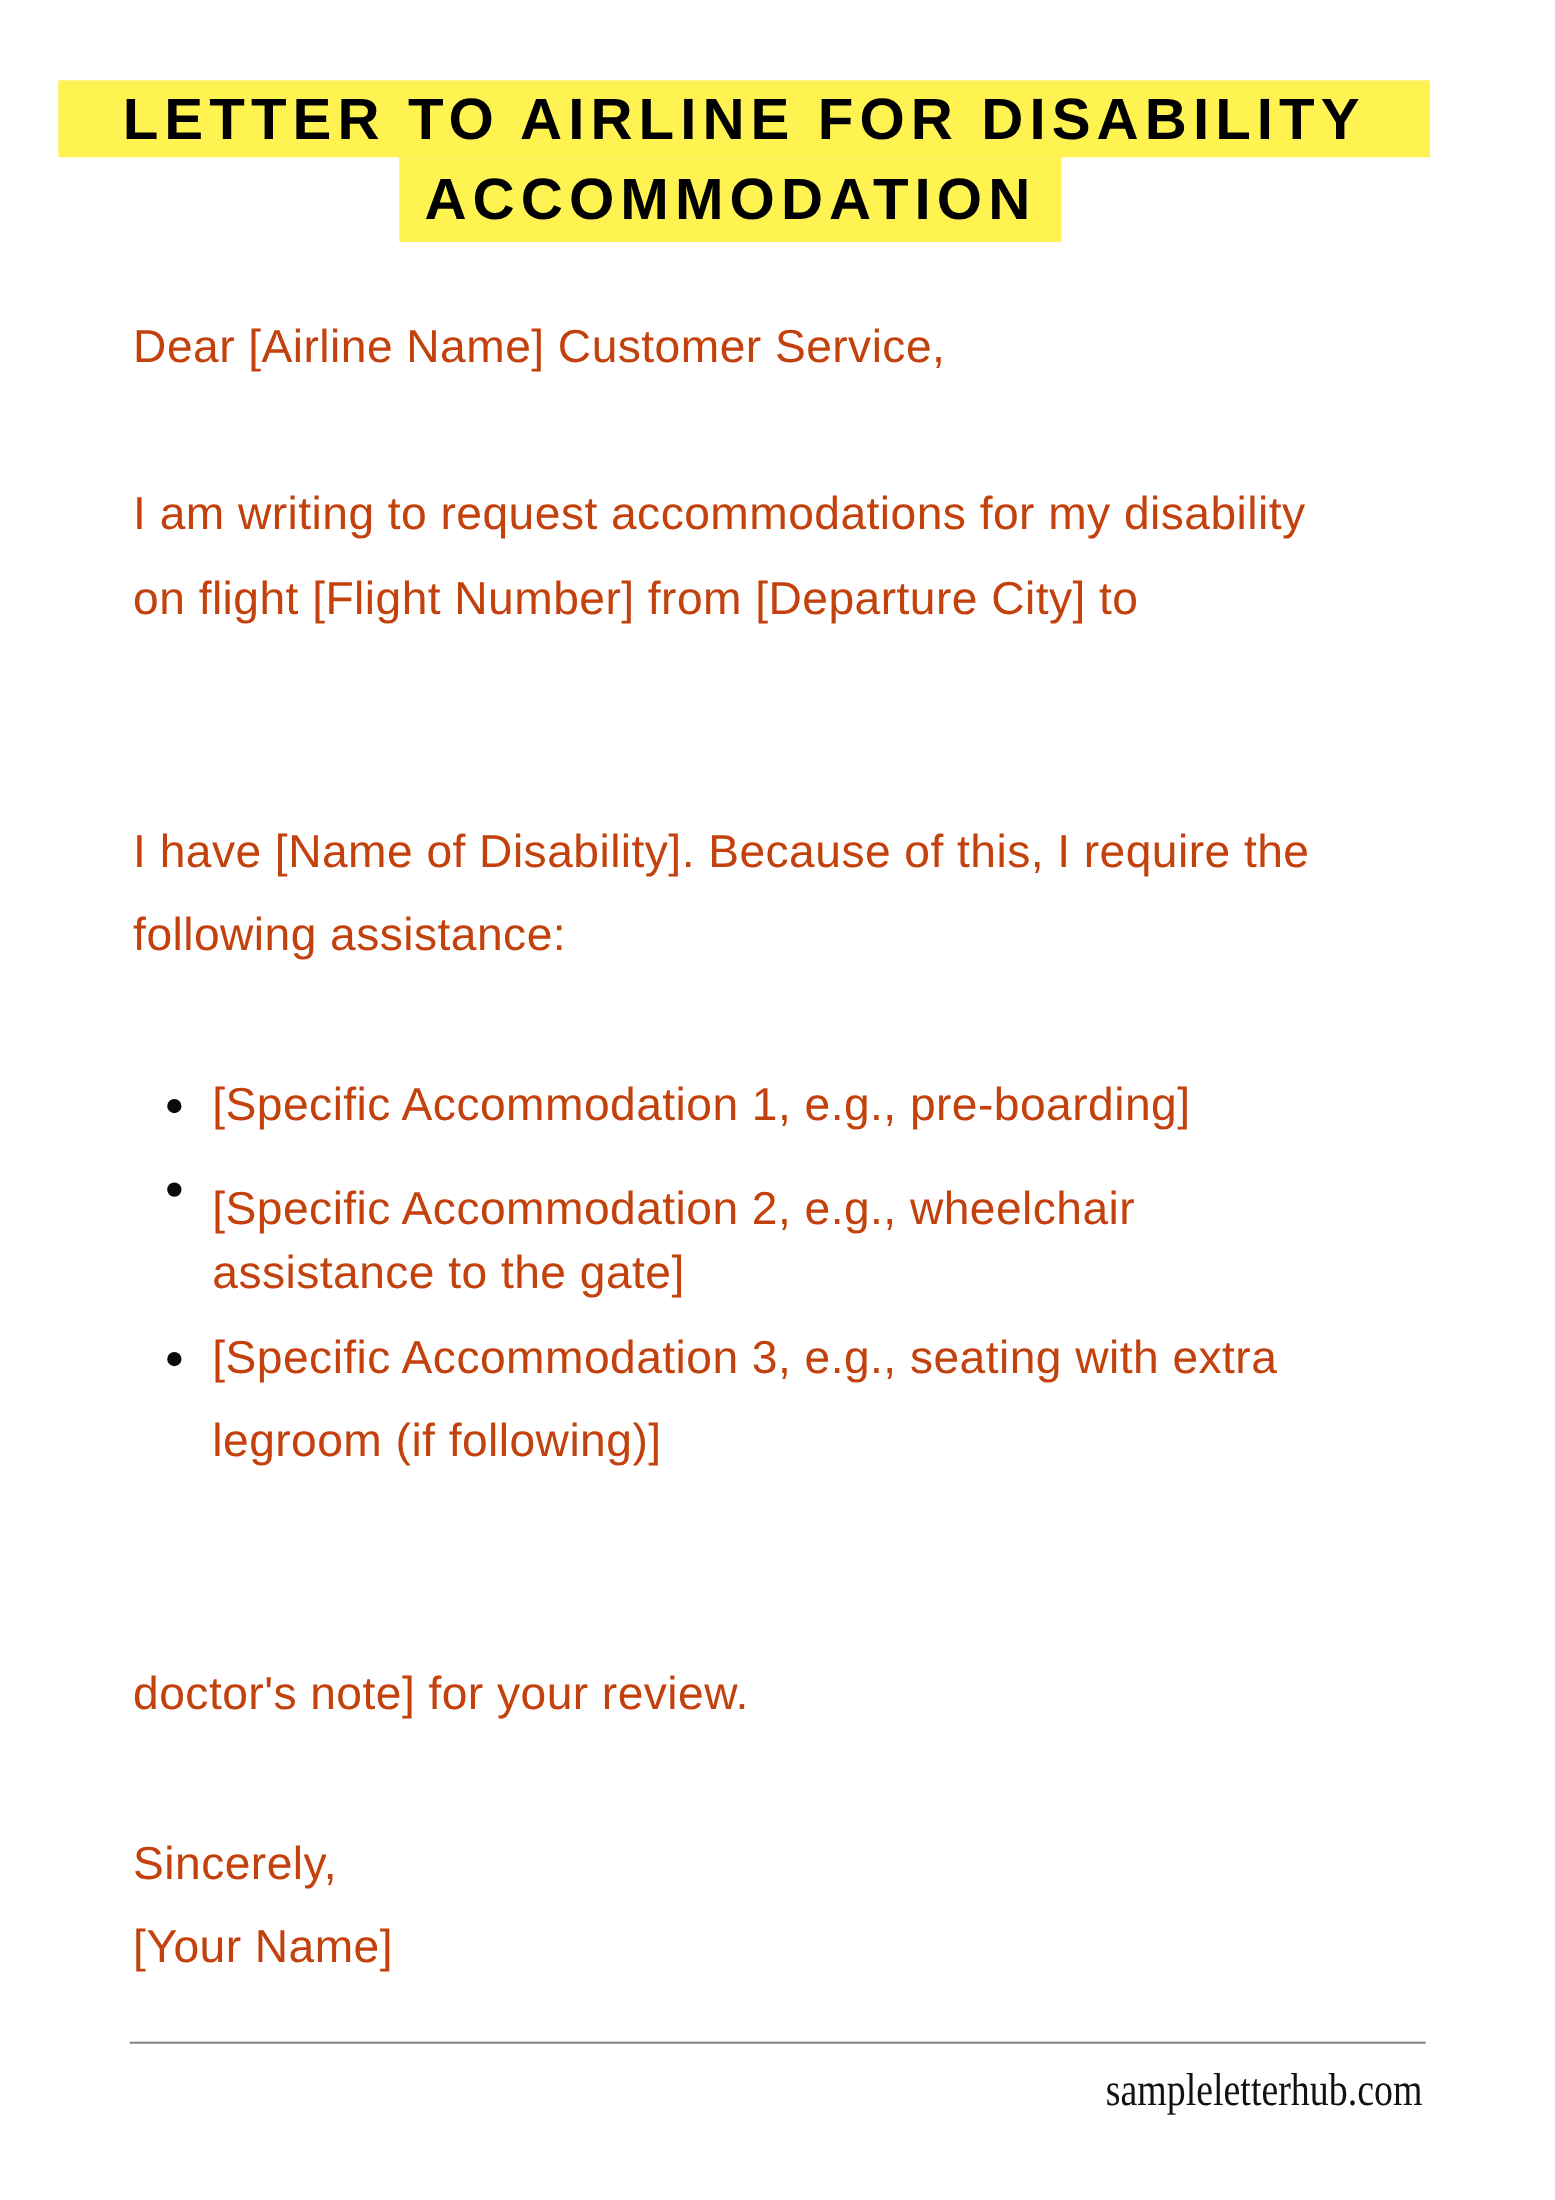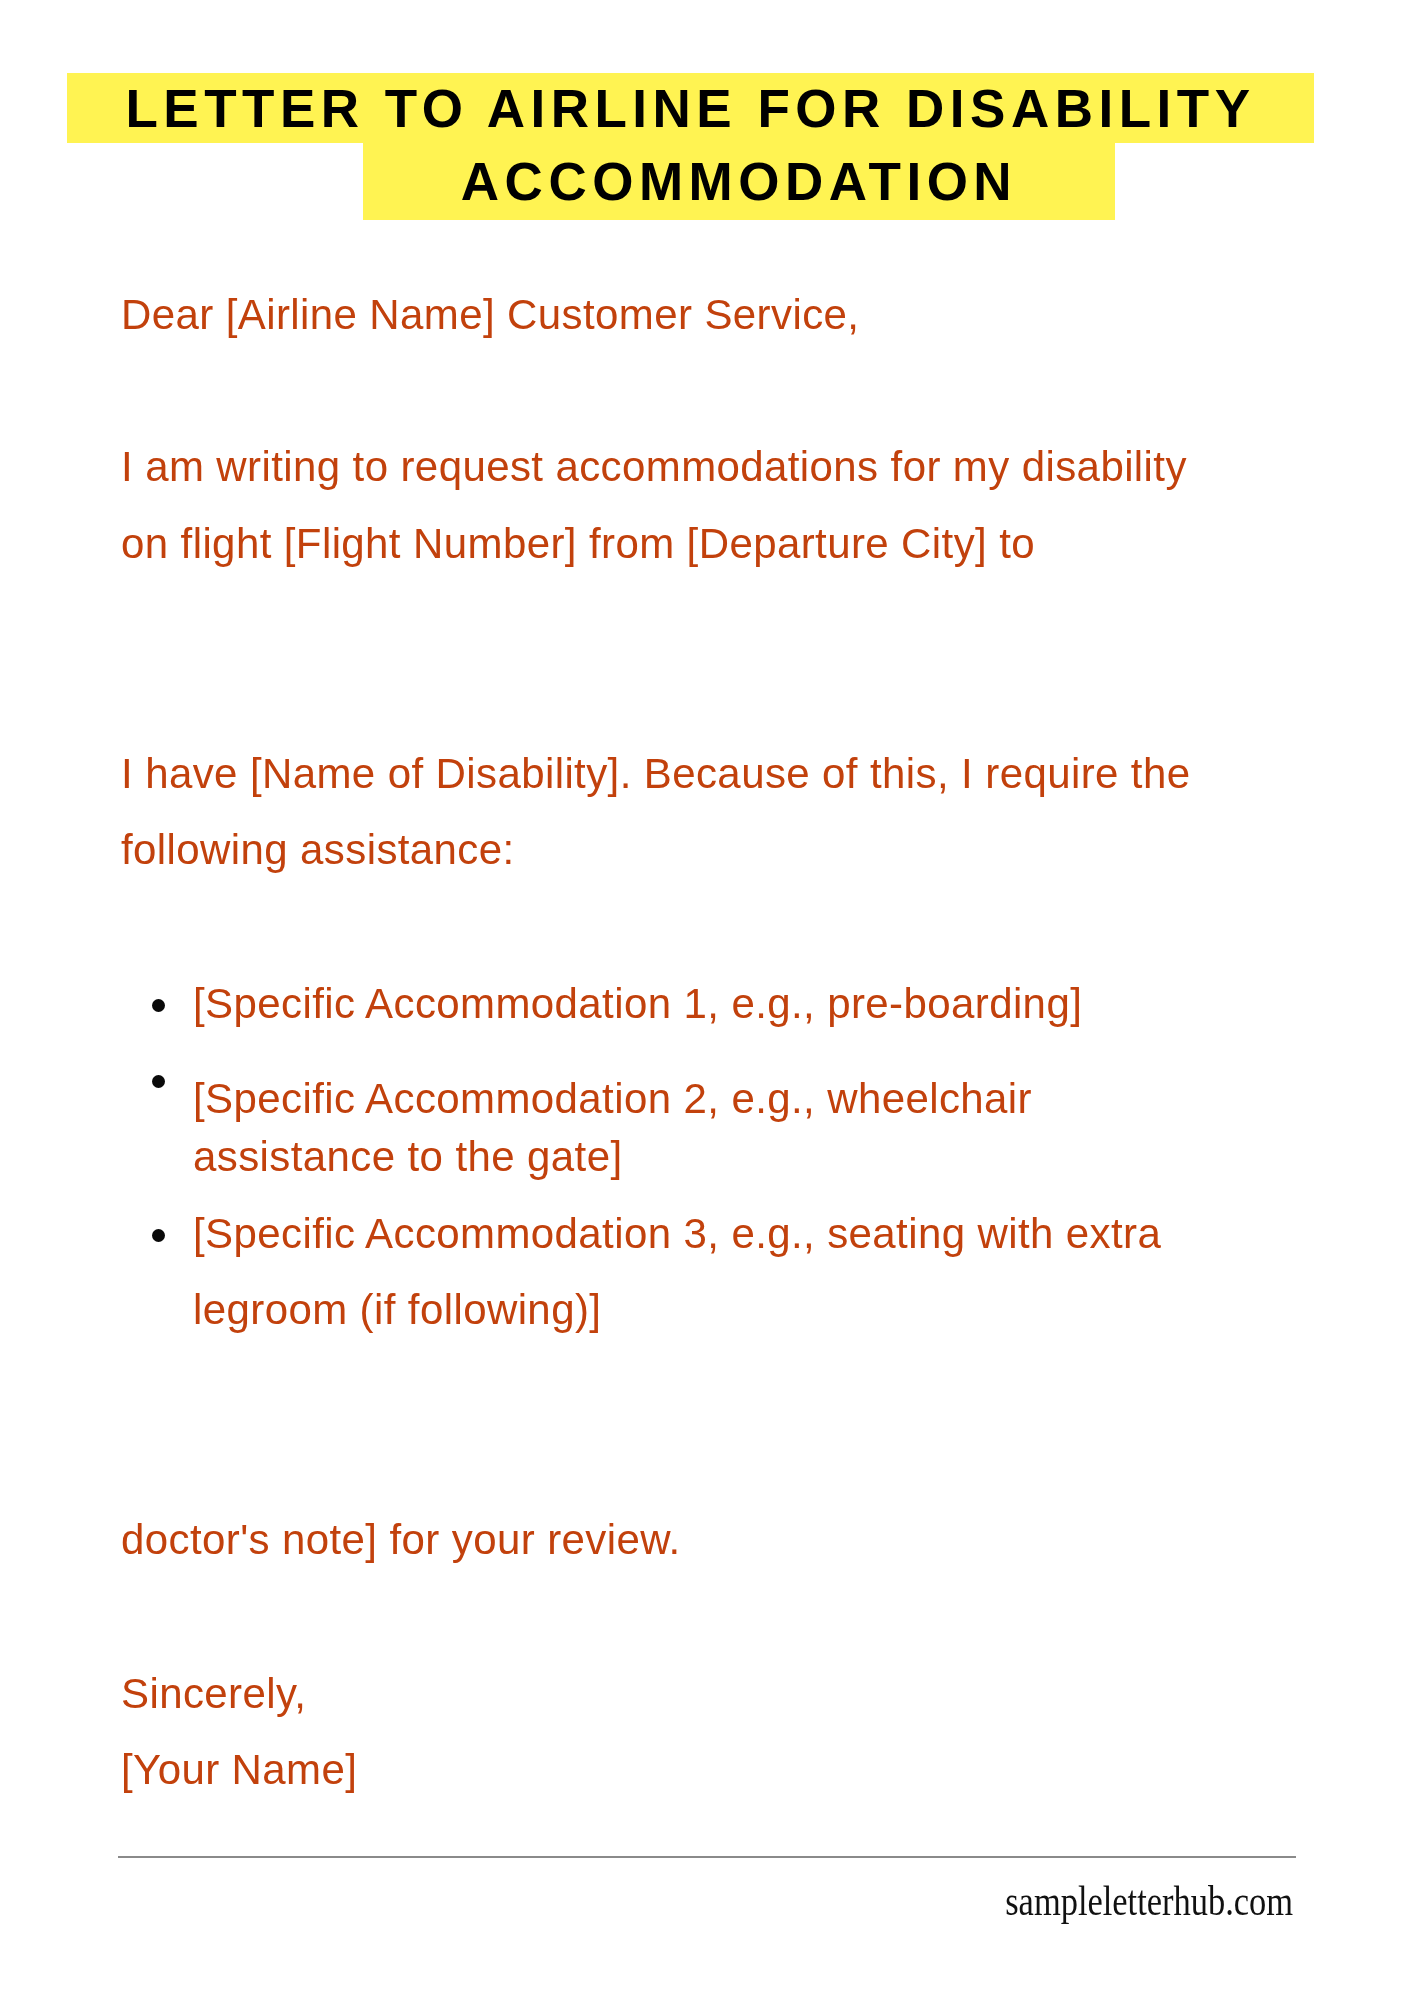--- a/index.html
+++ b/index.html
@@ -5,22 +5,22 @@
   html, body { margin: 0; padding: 0; background: #ffffff; }
   body { width: 1414px; height: 2000px; position: relative; overflow: hidden; }
   .page { position: absolute; left: 0; top: 0; width: 1414px; height: 2000px; background: #ffffff; }
   .title-box {
     position: absolute; background: #fff352;
     display: flex; align-items: center; justify-content: center;
     font-family: "Liberation Sans", sans-serif; font-weight: 700;
     font-size: 53px; letter-spacing: 5.5px; color: #000000;
     white-space: nowrap; text-transform: uppercase;
   }
-  .title-box.l1 { left: 67px; top: 73px; width: 1247px; height: 70px; }
-  .title-box.l2 { left: 363px; top: 143px; width: 752px; height: 77px; }
+  .title-box.l1 { left: 53px; top: 73px; width: 1247px; height: 70px; }
+  .title-box.l2 { left: 363px; top: 143px; width: 602px; height: 77px; }
   .line {
     position: absolute; left: 121px;
     font-family: "Liberation Sans", sans-serif; font-size: 42px;
     line-height: 77px; height: 77px; color: #c2410c; white-space: nowrap;
     letter-spacing: 0.4px;
   }
   .line.indent { left: 193px; }
   .bullet {
     position: absolute; width: 13px; height: 13px; border-radius: 50%;
     background: #0a0a0a; left: 152px;

